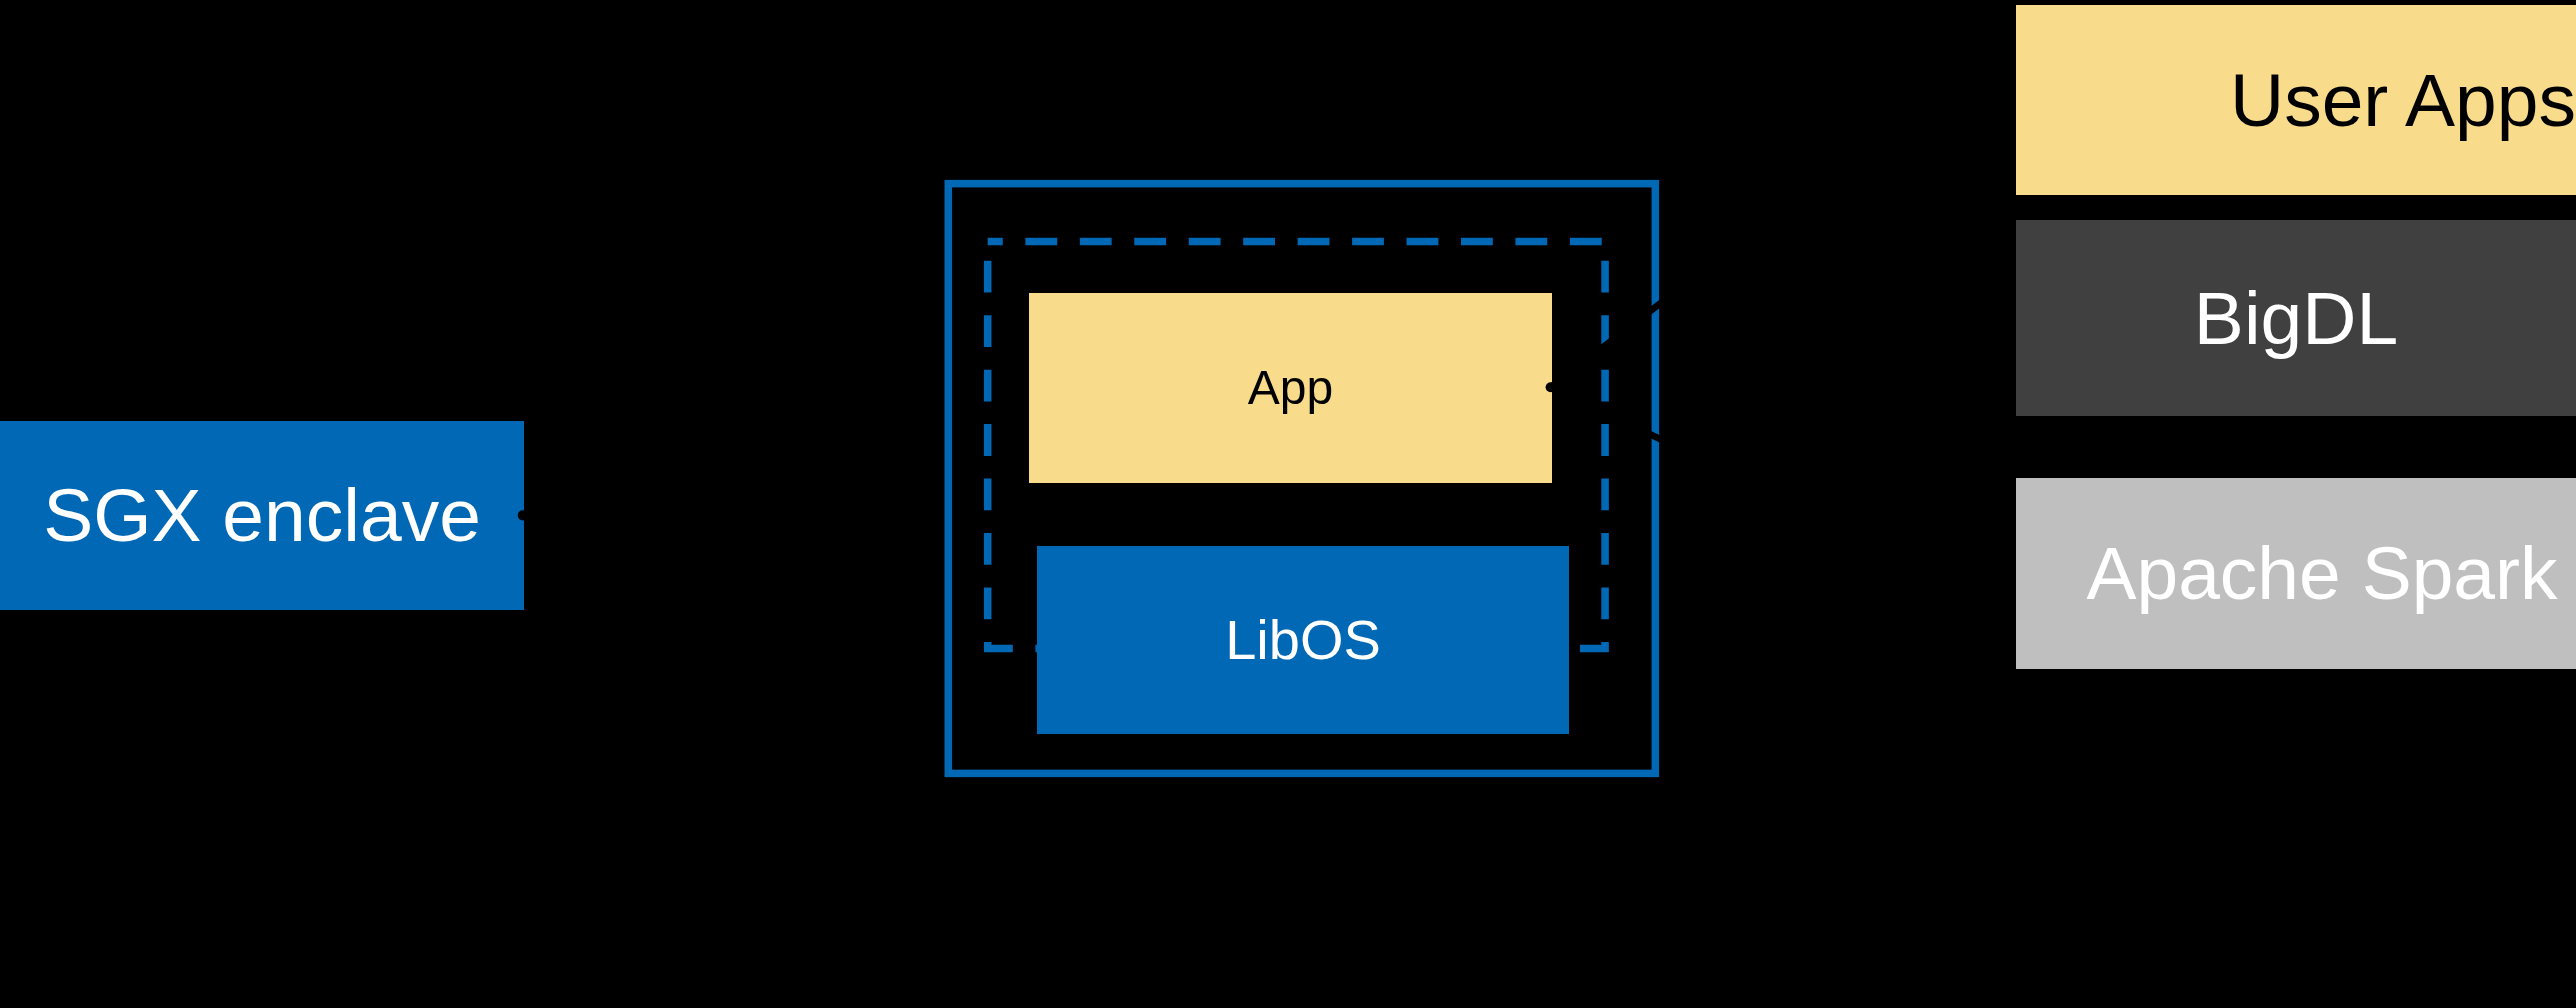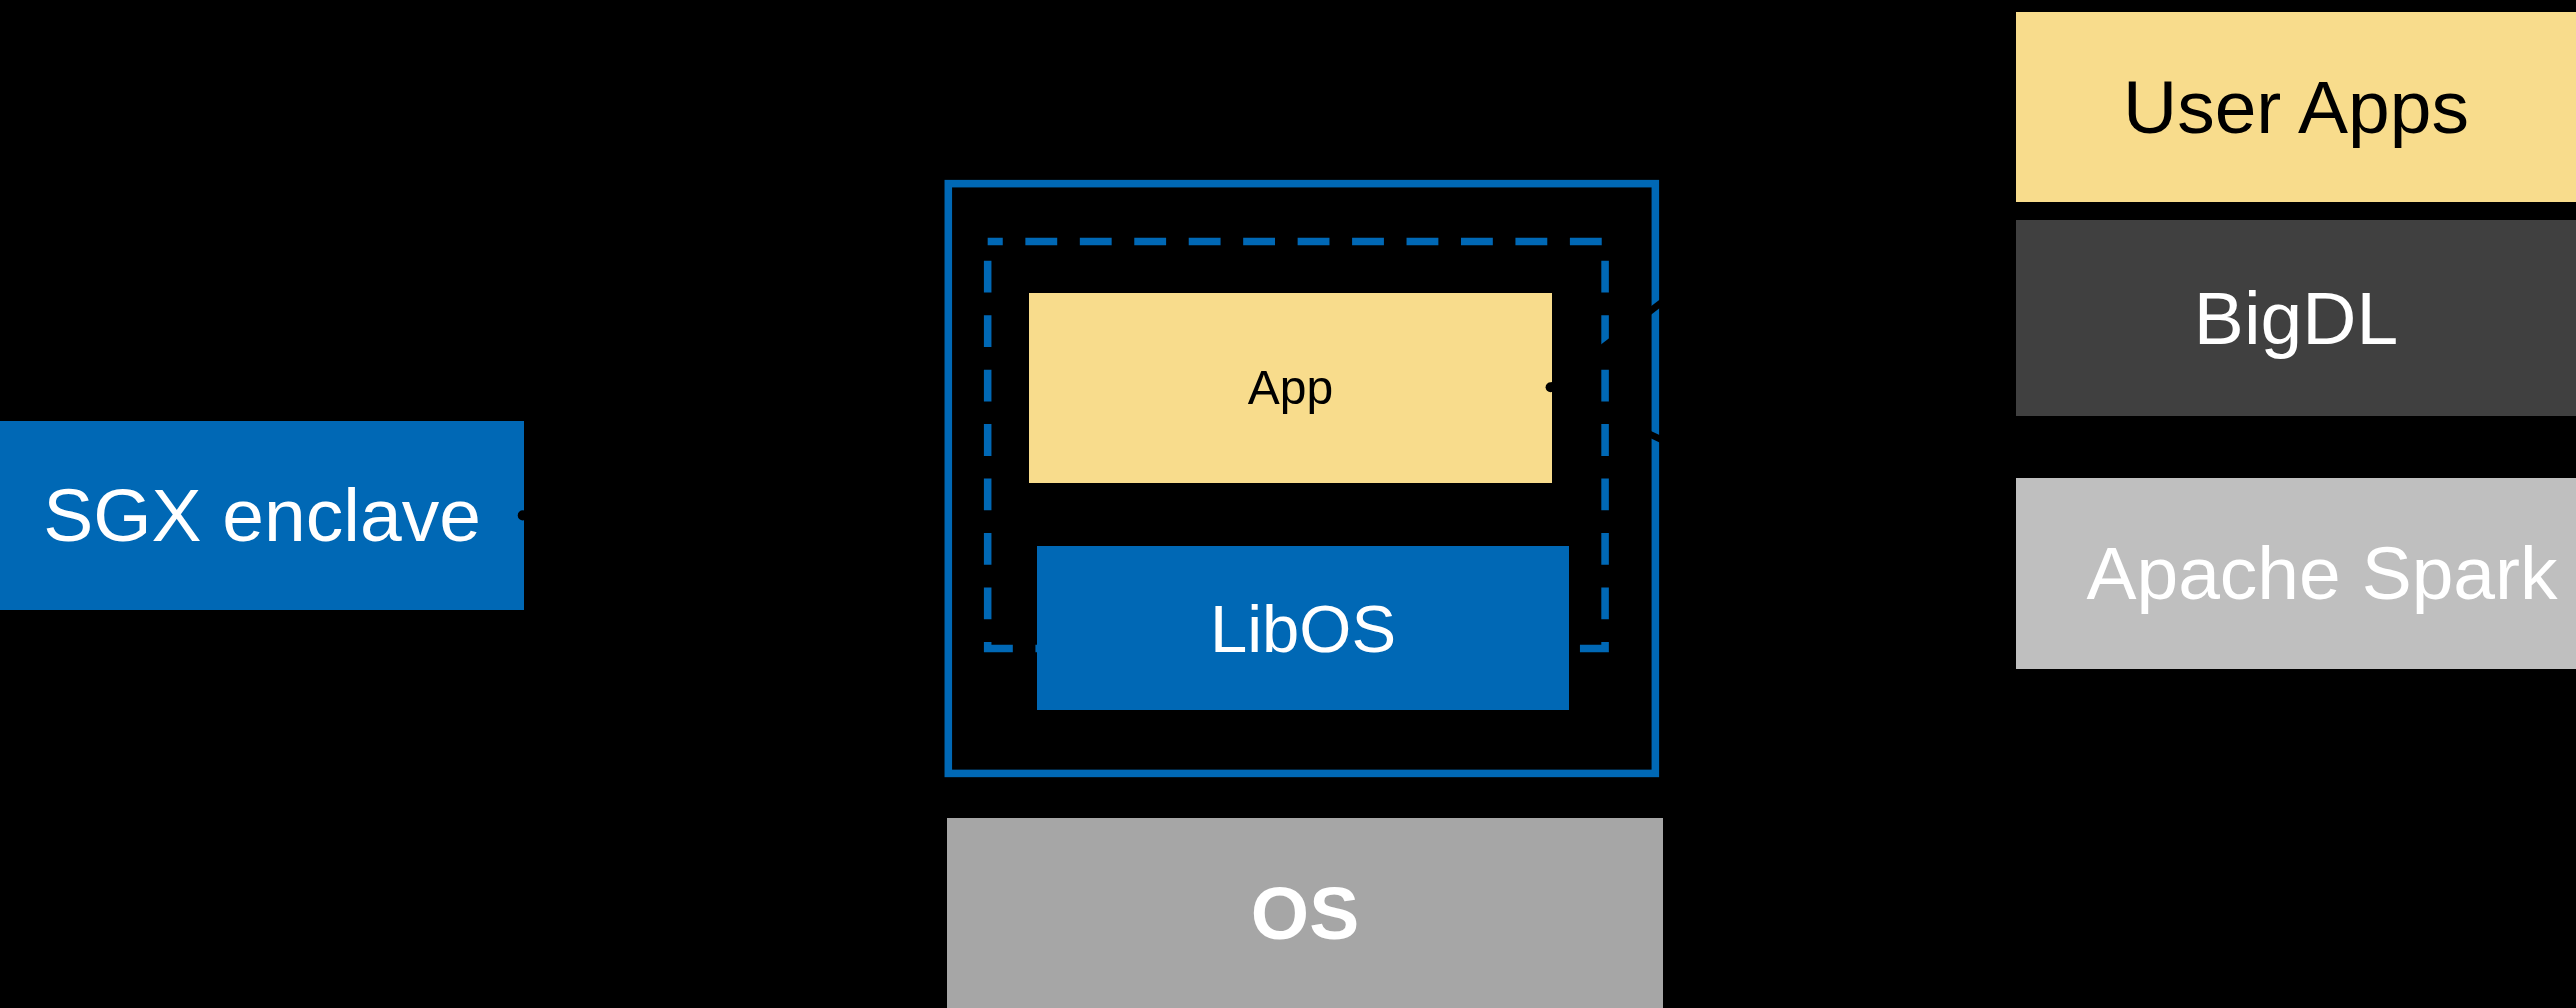--- a/index.html
+++ b/index.html
@@ -17,25 +17,25 @@
   }
   .svg-layer{position:absolute;left:0;top:0;width:2576px;height:1009px;}
   #under-layer{z-index:1;}
   #over-layer{z-index:3;}
 
   
   #sgx-box{left:0;top:421px;width:524px;height:189px;color:#fff;z-index:2;}
 
   
   #app-box{left:1029px;top:293px;width:523px;height:190px;color:#000;font-size:48px;z-index:2;}
-  #libos-box{left:1037px;top:546px;width:532px;height:164px;color:#fff;font-size:67px;z-index:2;}
+  #libos-box{left:1037px;top:546px;width:532px;height:188px;color:#fff;font-size:56px;z-index:2;}
   #os-box{left:947px;top:818px;width:716px;height:191px;color:#fff;font-weight:bold;z-index:2;}
 
   
-  #user-apps-box{left:2016px;top:12px;width:560px;height:190px;color:#000;z-index:2;}
+  #user-apps-box{left:2016px;top:5px;width:560px;height:190px;color:#000;z-index:2;justify-content:flex-end;}
   #bigdl-box{left:2016px;top:220px;width:560px;height:196px;color:#fff;z-index:2;}
   #spark-box{left:2016px;top:478px;width:560px;height:191px;color:#fff;z-index:2;padding-left:26px;}
 
   .border-rect{fill:none;stroke-width:9px;}
   .connector{stroke-width:8px;fill:none;}
 </style>
 </head>
 <body>
 
 <div id="canvas">
@@ -50,23 +50,20 @@
   </div>
 
   <div class="box" id="app-box" style="background-color: rgb(248, 220, 140);">
     <span>App</span>
   </div>
 
   <div class="box" id="libos-box" style="background-color: rgb(0, 104, 181);">
     <span>LibOS</span>
   </div>
 
-  <div class="box" id="os-box" style="background-color: rgb(166, 166, 166);">
-    <span>OS</span>
-  </div>
 
   <div class="box" id="user-apps-box" style="background-color: rgb(248, 220, 140);">
     <span>User Apps</span>
   </div>
 
   <div class="box" id="bigdl-box" style="background-color: #404040;">
     <span>BigDL</span>
   </div>
 
   <div class="box" id="spark-box" style="background-color: rgb(191, 191, 191);">

